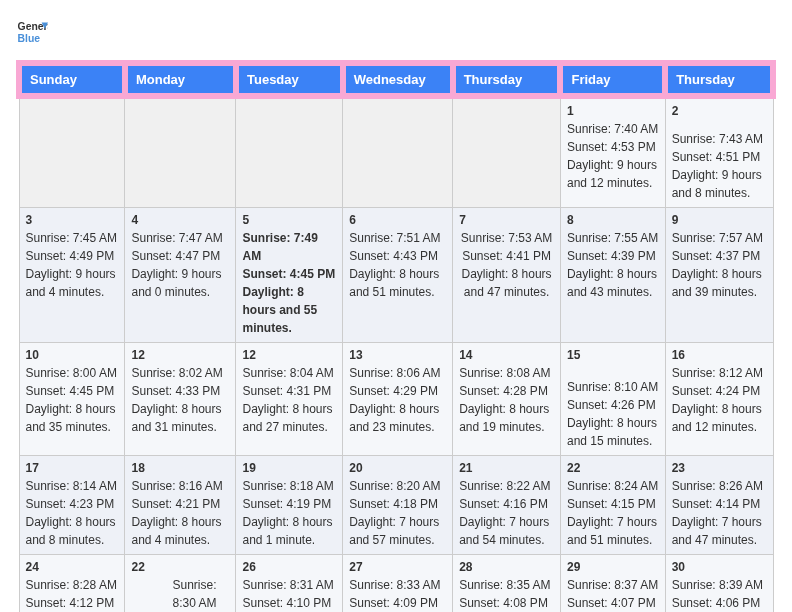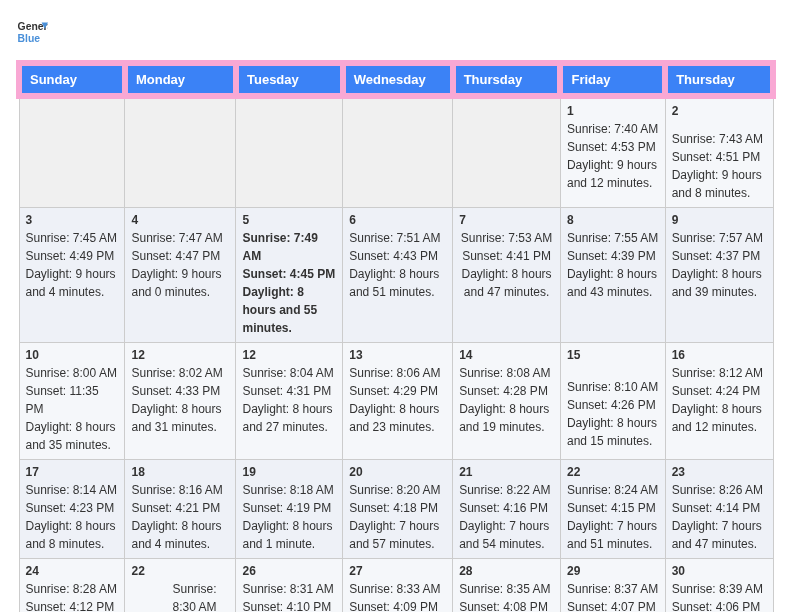--- a/index.html
+++ b/index.html
@@ -170,21 +170,21 @@
           <span class="day-num">9</span>
           <div class="day-info" style="white-space: pre-line;">Sunrise: 7:57 AM
 Sunset: 4:37 PM
 Daylight: 8 hours and 39 minutes.</div>
         </td>
       </tr>
       <tr>
         <td>
           <span class="day-num">10</span>
           <div class="day-info" style="white-space: pre-line;">Sunrise: 8:00 AM
-Sunset: 11:35 PM
+Sunset: 4:45 PM
 Daylight: 8 hours and 35 minutes.</div>
         </td>
         <td>
           <span class="day-num">12</span>
           <div class="day-info" style="white-space: pre-line;">Sunrise: 8:02 AM
 Sunset: 4:33 PM
 Daylight: 8 hours and 31 minutes.</div>
         </td>
         <td>
           <span class="day-num">12</span>

